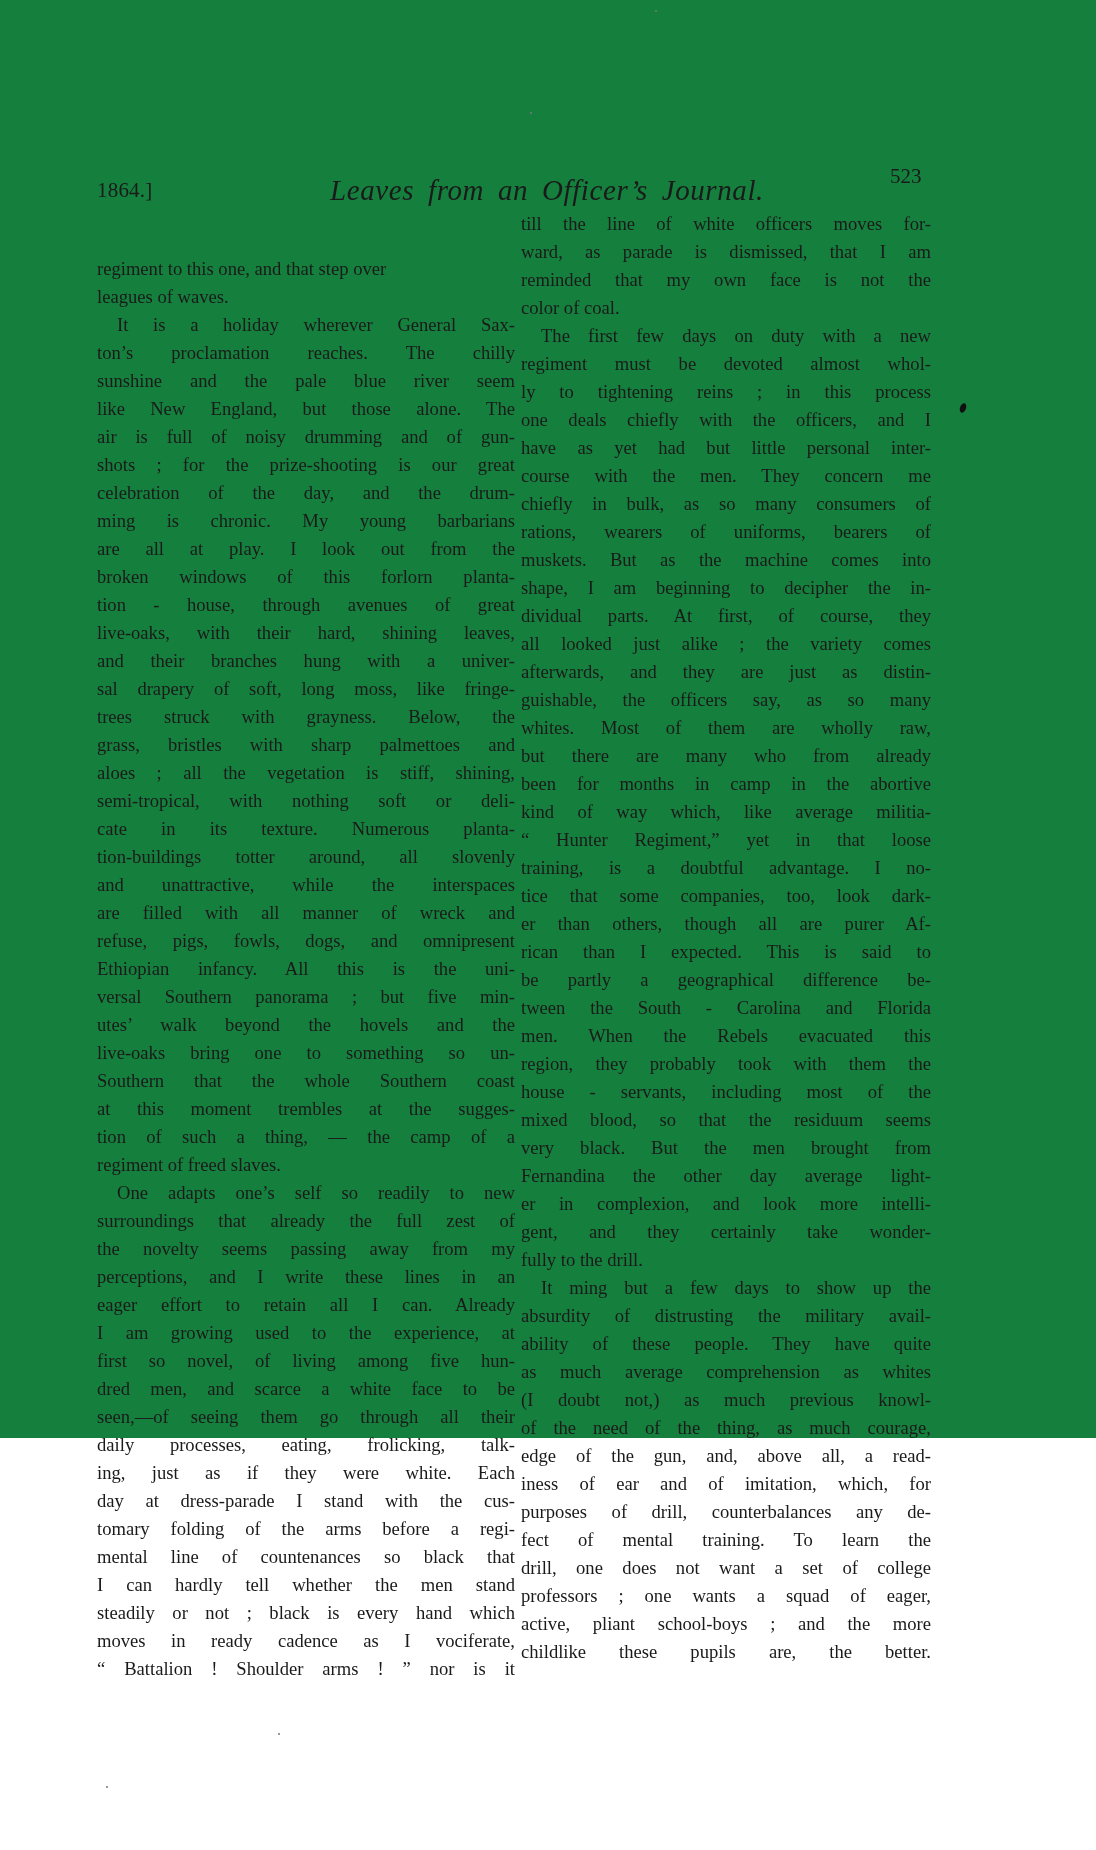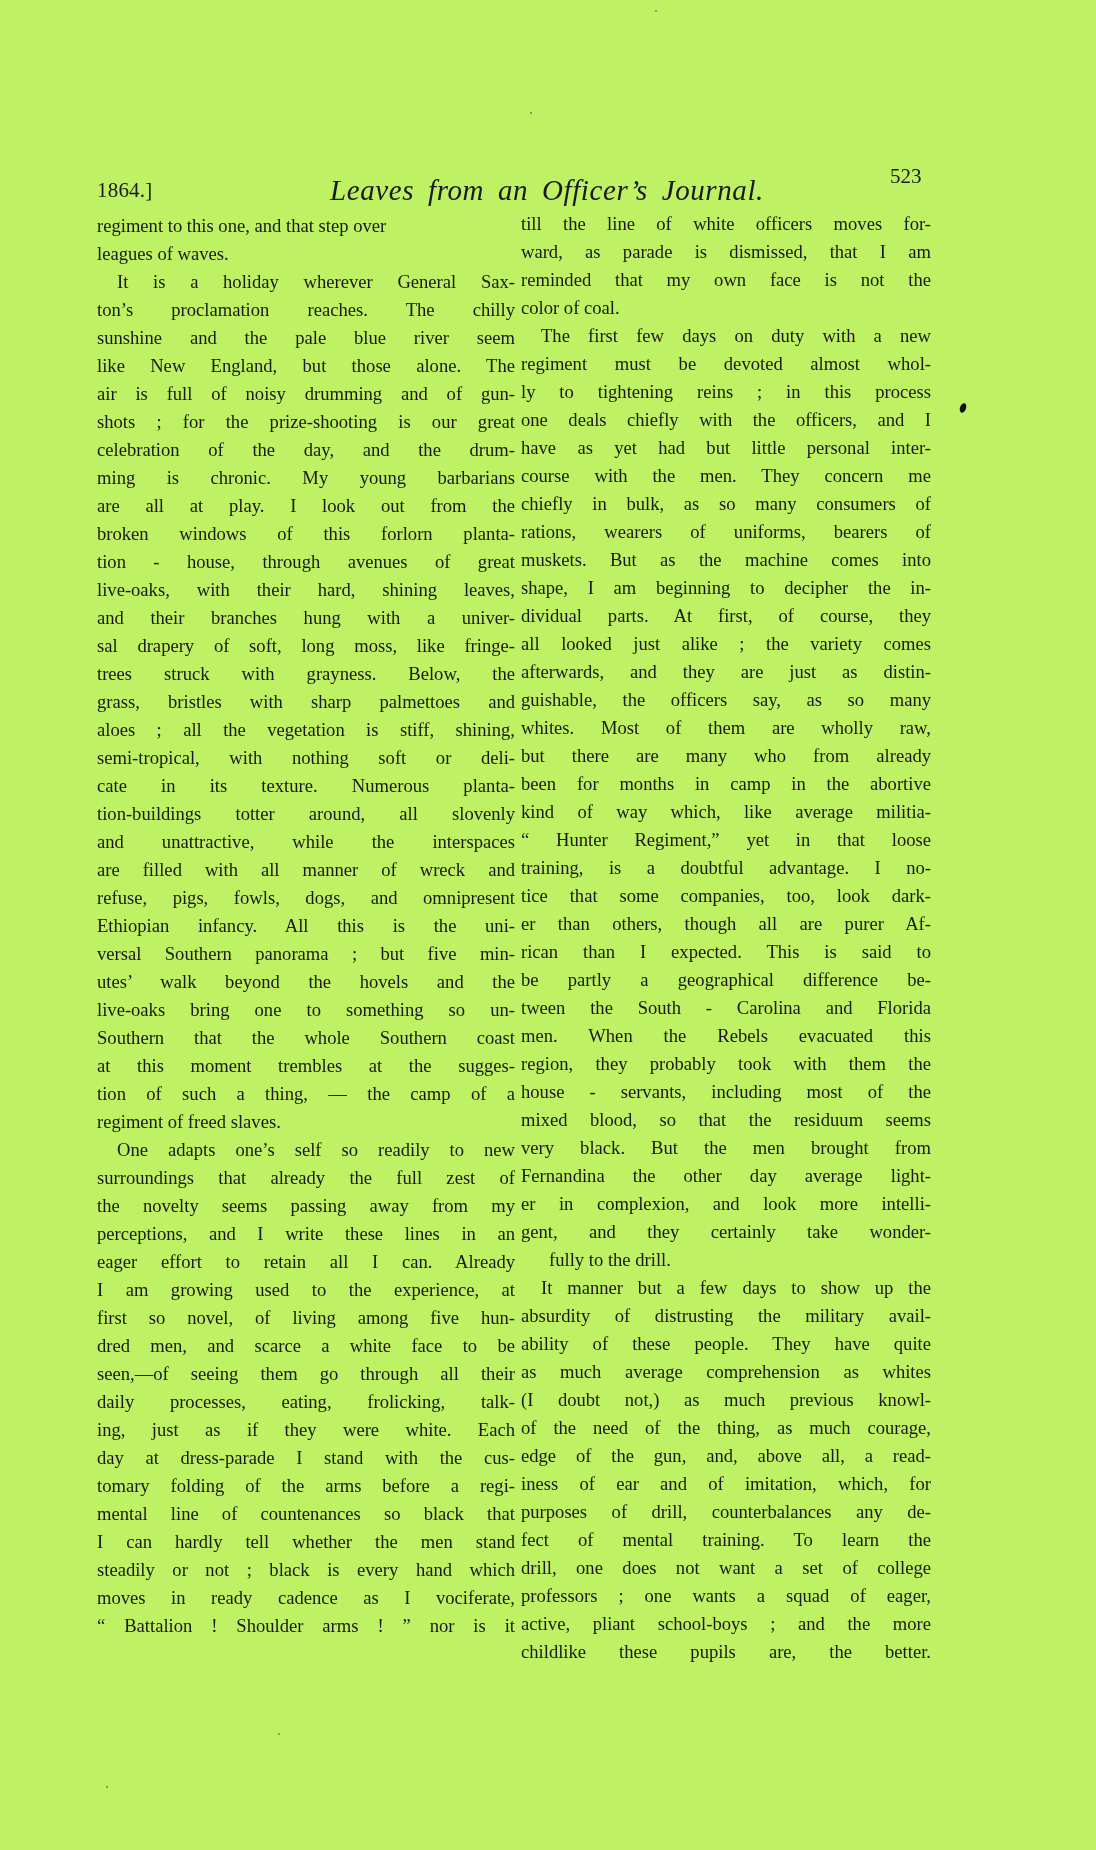--- a/index.html
+++ b/index.html
@@ -12,22 +12,22 @@
       height: 1850px;
       position: relative;
       overflow: hidden;
       font-family: "Liberation Serif", "DejaVu Serif", serif;
       color: #1a1a1a;
     }
     .page {
       position: absolute;
       left: 0; top: 0;
       width: 1096px;
-      height: 1850px;
-      background: #bef264;
+      height: 1438px;
+      background: #15803d;
     }
     .running-head {
       position: absolute;
       top: 170px;
       left: 0;
       width: 1096px;
       height: 30px;
       font-size: 22px;
     }
     .rh-year {
@@ -54,20 +54,21 @@
     }
     .column {
       position: absolute;
       top: 212px;
       font-size: 18.6px;
       line-height: 28px;
     }
     .col-left {
       left: 97px;
       width: 418px;
+      margin-top: 43px;
     }
     .col-right {
       left: 521px;
       width: 410px;
       top: 210px;
     }
     .line {
       display: block;
       height: 28px;
       white-space: nowrap;
@@ -192,22 +193,22 @@
       <span class="line">be partly a geographical difference be-</span>
       <span class="line">tween the South - Carolina and Florida</span>
       <span class="line">men.  When the Rebels evacuated this</span>
       <span class="line">region, they probably took with them the</span>
       <span class="line">house - servants, including most of the</span>
       <span class="line">mixed blood, so that the residuum seems</span>
       <span class="line">very black.  But the men brought from</span>
       <span class="line">Fernandina the other day average light-</span>
       <span class="line">er in complexion, and look more intelli-</span>
       <span class="line">gent, and they certainly take wonder-</span>
-      <span class="line last" style="text-align-last: left; margin-left: 28px;">fully to the drill.</span>
-      <span class="line indent">It manner but a few days to show up the</span>
+      <span class="line last" style="text-align-last: left;">fully to the drill.</span>
+      <span class="line indent">It ming but a few days to show up the</span>
       <span class="line">absurdity of distrusting the military avail-</span>
       <span class="line">ability of these people.  They have quite</span>
       <span class="line">as much average comprehension as whites</span>
       <span class="line">(I doubt not,) as much previous knowl-</span>
       <span class="line">of the need of the thing, as much courage,</span>
       <span class="line">edge of the gun, and, above all, a read-</span>
       <span class="line">iness of ear and of imitation, which, for</span>
       <span class="line">purposes of drill, counterbalances any de-</span>
       <span class="line">fect of mental training.  To learn the</span>
       <span class="line">drill, one does not want a set of college</span>

